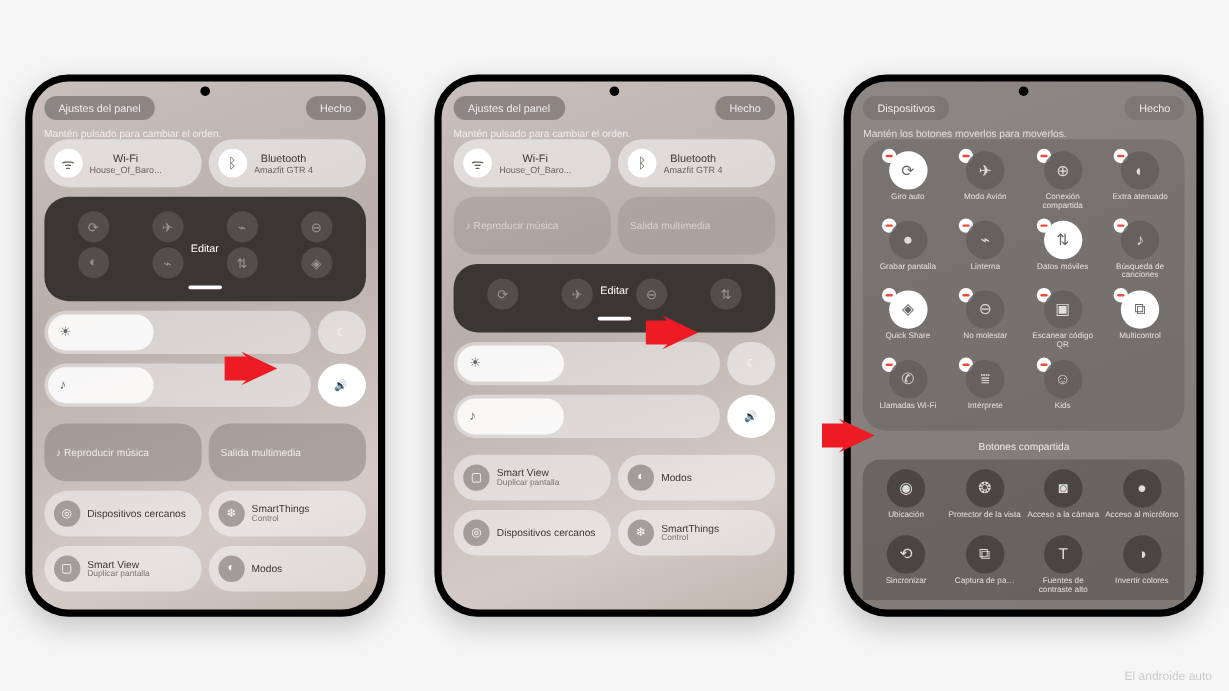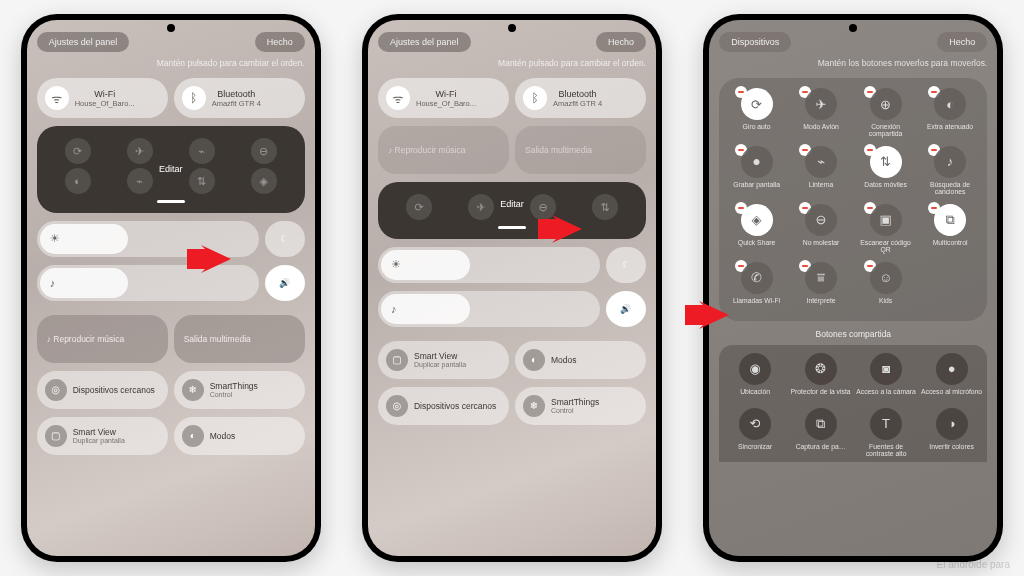--- a/index.html
+++ b/index.html
@@ -8,21 +8,21 @@
     height: 576px;
     background: #f5f5f5;
     font-family: -apple-system, sans-serif;
     display: flex;
     justify-content: space-around;
     align-items: center;
     position: relative;
   }
   .phone {
     width: 300px;
-    height: 548px;
+    height: 452px;
     background: #000;
     border-radius: 36px;
     padding: 6px;
     position: relative;
     box-shadow: 0 8px 24px rgba(0,0,0,.2);
   }
   .screen {
     width: 100%;
     height: 100%;
     background: linear-gradient(160deg, #c9c0bc 0%, #b8afab 40%, #d4cbc6 80%, #c2b5b0 100%);
@@ -45,21 +45,21 @@
     background: #000;
   }
   .topbar { display: flex; justify-content: space-between; margin-bottom: 6px; }
   .pill {
     background: rgba(120,112,108,.72);
     padding: 5px 12px;
     border-radius: 14px;
     font-size: 9px;
     color: #eee;
   }
-  .hint { text-align: right; color: rgba(255,255,255,.75); font-size: 8.5px; margin: 4px 0 10px; }
+  .hint { text-align: left; color: rgba(255,255,255,.75); font-size: 8.5px; margin: 4px 0 0; }
   .row { display: flex; gap: 6px; margin-bottom: 8px; }
   .tile {
     background: rgba(255,255,255,.5);
     border-radius: 20px;
     flex: 1;
     padding: 8px;
     display: flex;
     align-items: center;
     gap: 6px;
   }
@@ -497,13 +497,13 @@
         </div>
       </div>
   </div>
   <div class="arrow" style="top:287px;left:-18px;">
     <svg viewBox="0 0 44 28">
         <polygon points="0,4 18,4 14,0 44,14 14,28 18,24 0,24" fill="#ed1c24"></polygon>
       </svg>
   </div>
 </div>
 
-<div class="watermark">El androide para</div>
+<div class="watermark">El androide auto</div>
 
 </body></html>

